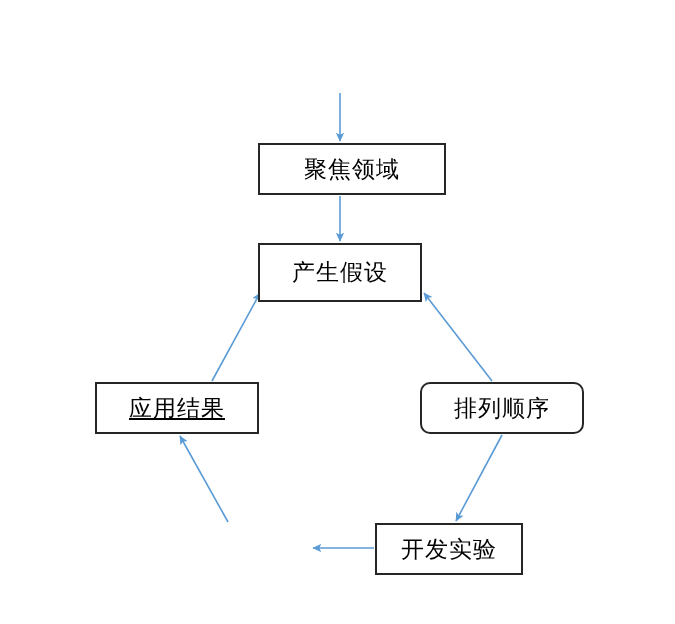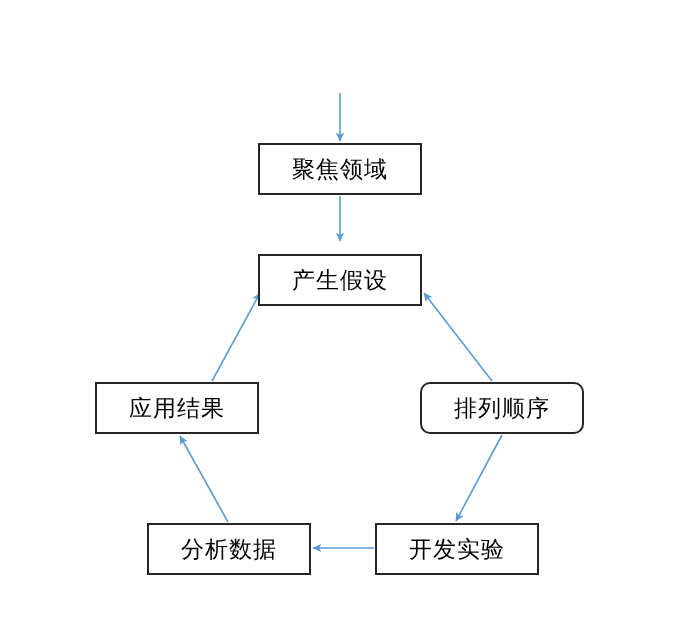--- a/index.html
+++ b/index.html
@@ -60,37 +60,34 @@
       <line x1="340" y1="196" x2="340" y2="241"></line>
       <line x1="492" y1="381" x2="424" y2="293"></line>
       <line x1="502" y1="435" x2="456" y2="521"></line>
       <line x1="374" y1="548" x2="313" y2="548"></line>
       <line x1="228" y1="522" x2="180" y2="436"></line>
       <line x1="212" y1="381" x2="260" y2="293"></line>
     </g>
   </svg>
 
 
-  <div class="node" style="left:258px; top:143px; width:164px; height:52px;">
+  <div class="node" style="left:258px; top:143px; width:188px; height:52px;">
     <span class="node-label">聚焦领域</span>
   </div>
 
-  <div class="node" style="left:258px; top:243px; width:164px; height:52px;margin-top:11px;">
+  <div class="node" style="left:258px; top:243px; width:164px; height:59px;">
     <span class="node-label">产生假设</span>
   </div>
 
-  <div class="node" style="left:95px; top:382px; width:164px; height:52px;">
+  <div class="node" style="left:95px; top:382px; width:164px; height:52px;text-decoration:underline;">
     <span class="node-label">应用结果</span>
   </div>
 
   <div class="node" style="left:420px; top:382px; width:164px; height:52px;border-radius:10px;">
     <span class="node-label">排列顺序</span>
   </div>
 
-  <div class="node" style="left:147px; top:523px; width:164px; height:52px;">
-    <span class="node-label">分析数据</span>
-  </div>
 
-  <div class="node" style="left:375px; top:523px; width:164px; height:52px;">
+  <div class="node" style="left:375px; top:523px; width:148px; height:52px;">
     <span class="node-label">开发实验</span>
   </div>
 
 </div>
 
 </body></html>

